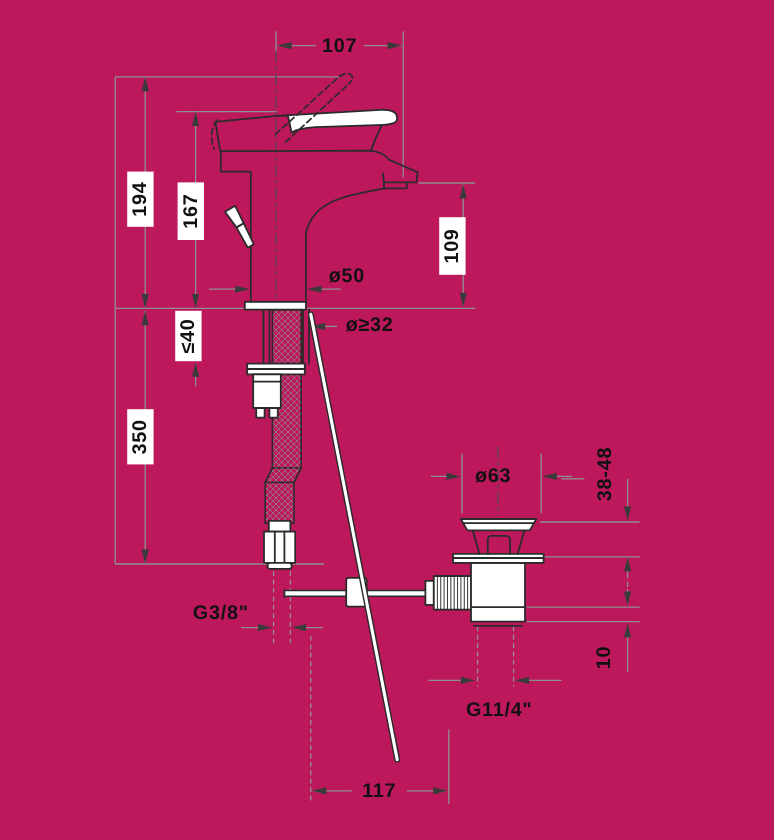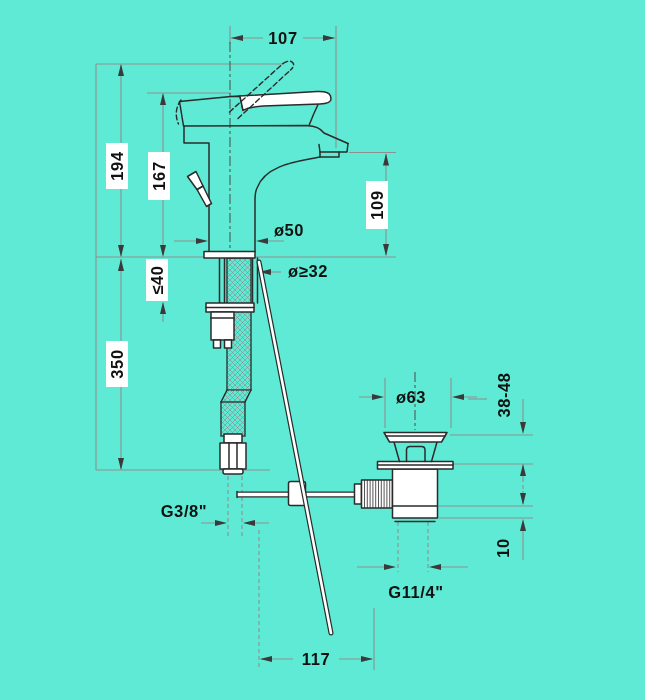--- a/index.html
+++ b/index.html
@@ -1,16 +1,16 @@
 <!DOCTYPE html>
 <html><head>
 <meta charset="utf-8">
 <style>
   html,body{margin:0;padding:0;background:#ffffff;}
-  .stage{width:645px;height:700px;position:relative;background:#5eead4;margin:0;}
+  .stage{width:645px;height:700px;position:relative;background:#be185d;margin:0;}
   svg{display:block;}
   .dim-text{font-family:"Liberation Sans","DejaVu Sans",sans-serif;font-weight:bold;font-size:16.5px;letter-spacing:0.6px;fill:#111;}
   .refline{stroke:#8f8f8f;stroke-width:1.1;fill:none;}
   .stem{stroke:#8f8f8f;stroke-width:1.1;fill:none;}
   .stem-dash{stroke:#8f8f8f;stroke-width:1.1;fill:none;stroke-dasharray:4,3;}
   .arrow{fill:#3a3a3a;stroke:none;}
   .prod{stroke:#2b2b2b;stroke-width:1.5;fill:none;stroke-linecap:round;stroke-linejoin:round;}
   .prodw{stroke:#2b2b2b;stroke-width:1.5;fill:#ffffff;stroke-linejoin:round;}
   .prod-dash{stroke:#2b2b2b;stroke-width:1.4;fill:none;stroke-dasharray:5,3;stroke-linecap:round;}
   .cline{stroke:#4a4a4a;stroke-width:1;fill:none;stroke-dasharray:10,3,3,3;}

